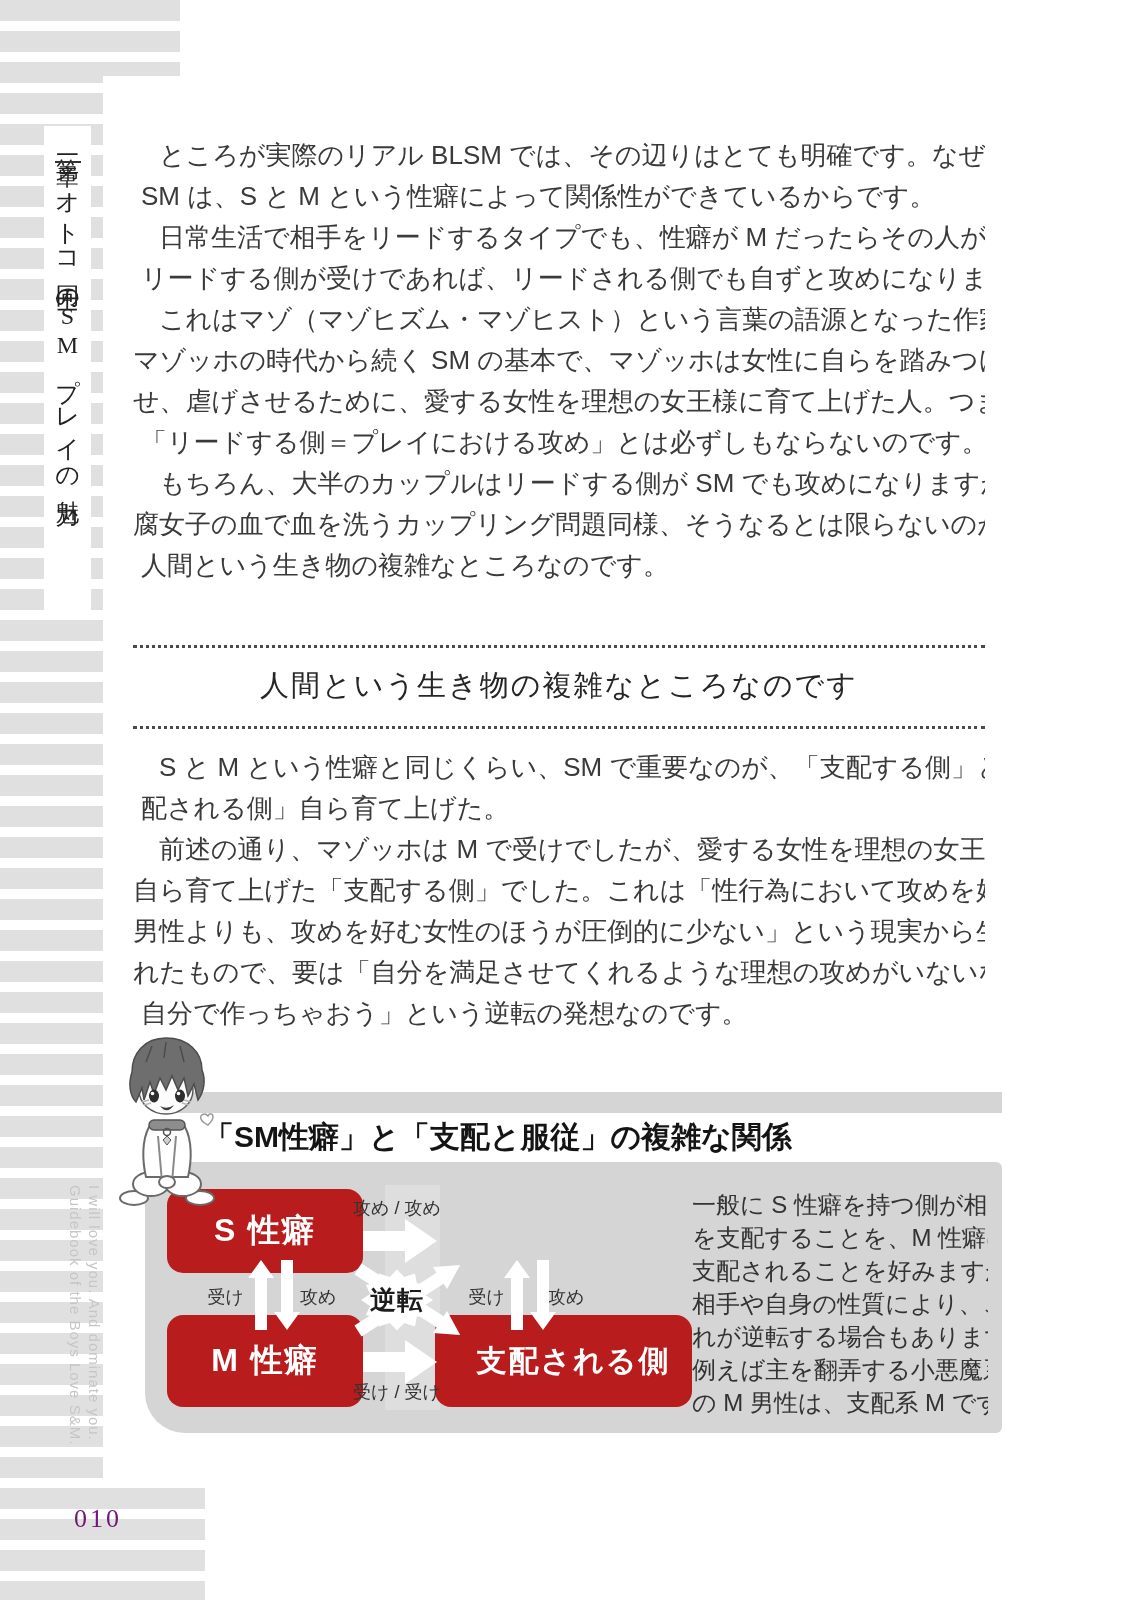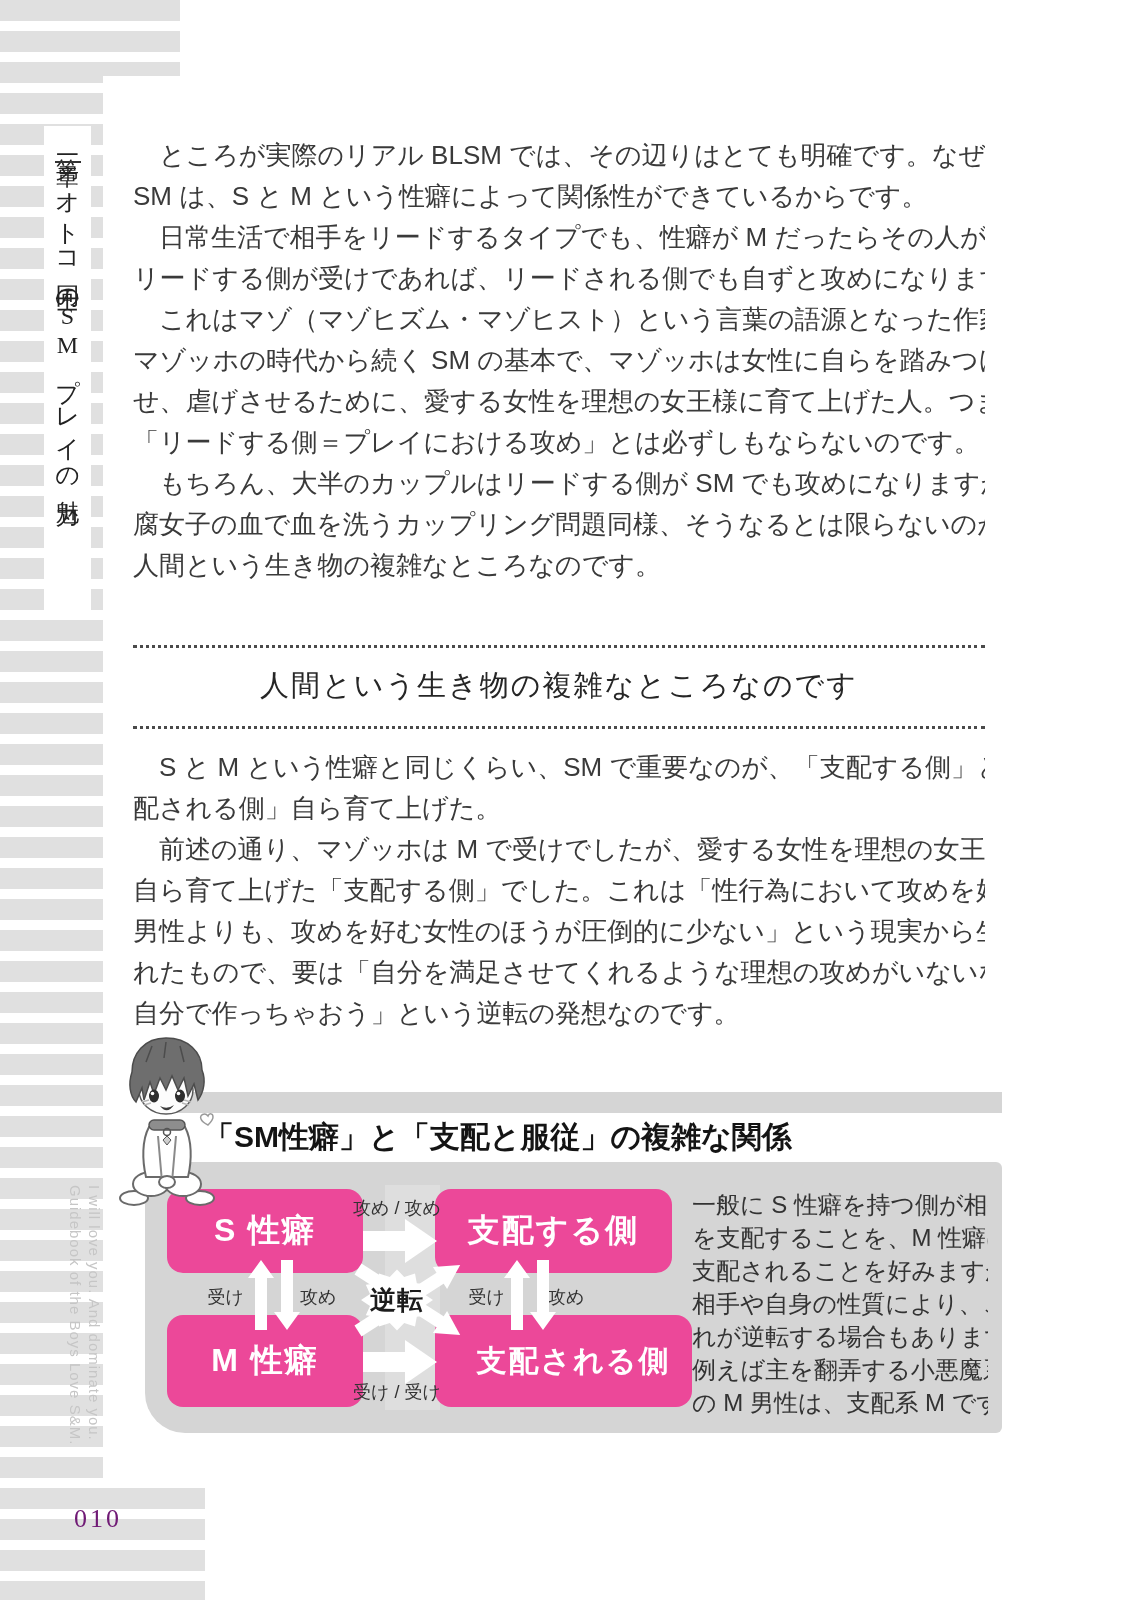--- a/index.html
+++ b/index.html
@@ -14,35 +14,35 @@
   #chapter-strip{position:absolute;left:44px;top:126px;width:47px;height:492px;background:#fff;
         display:flex;flex-direction:column;align-items:center;padding-top:14px;box-sizing:border-box;z-index:2;}
   .vtext{writing-mode:vertical-rl;text-orientation:upright;font-family:"Liberation Serif","DejaVu Serif",serif;
         color:#222;letter-spacing:3px;}
   #chapter-num{font-size:23px;}
   #chapter-divider{width:26px;height:2px;background:#333;margin:12px 0;}
   #chapter-title{font-size:24px;}
   
   .textcol{position:absolute;left:133px;width:852px;font-size:26px;color:#3a3a3a;}
   .jline{height:41px;line-height:41px;text-align:justify;text-align-last:justify;white-space:nowrap;overflow:hidden;}
-  .jline.last{text-align-last:left;}
+  .jline.last{text-align-last:left;margin-left:8px;}
   #paras-top{top:135px;}
   #paras-bottom{top:747px;}
   .dotline{position:absolute;left:133px;width:852px;height:0;border-top:3px dotted #4a4a4a;}
   #dot1{top:645px;} #dot2{top:726px;}
   #section-heading{position:absolute;left:133px;top:663px;width:852px;text-align:center;
         font-size:29px;color:#262626;letter-spacing:2px;line-height:44px;}
   
   #fig-band{position:absolute;left:170px;top:1092px;width:832px;height:21px;background:#d5d5d5;}
   #fig-title{position:absolute;left:204px;top:1113px;width:798px;font-size:30px;font-weight:bold;color:#141414;line-height:48px;}
   
   #fig-panel{position:absolute;left:145px;top:1162px;width:857px;height:271px;background:#d5d5d5;
         border-radius:40px 6px 6px 40px;}
   #fig-vband{position:absolute;left:385px;top:1185px;width:55px;height:225px;background:#dedede;z-index:1;}
-  .fig-box{position:absolute;background:#ec4899;border-radius:16px;display:flex;align-items:center;justify-content:center;
+  .fig-box{position:absolute;background:#b91c1c;border-radius:16px;display:flex;align-items:center;justify-content:center;
         color:#fff;font-weight:bold;font-size:32px;letter-spacing:2px;z-index:2;white-space:nowrap;}
   #box-s{left:167px;top:1189px;width:196px;height:84px;}
   #box-dom{left:435px;top:1189px;width:237px;height:84px;}
   #box-m{left:167px;top:1315px;width:196px;height:92px;}
   #box-sub{left:435px;top:1315px;width:237px;height:92px;font-size:30px;padding-left:20px;}
   .fig-label{position:absolute;font-size:18px;color:#333;z-index:3;white-space:nowrap;}
   #lbl-top{left:327px;top:1196px;width:140px;text-align:center;}
   #lbl-bottom{left:327px;top:1380px;width:140px;text-align:center;}
   #lbl-l-uke{left:200px;top:1285px;width:44px;text-align:right;}
   #lbl-l-seme{left:300px;top:1285px;width:44px;text-align:left;}
@@ -116,21 +116,20 @@
       </div>
     </div>
 
   <div id="fig-band"></div>
   <div id="fig-title">「SM性癖」と「支配と服従」の複雑な関係</div>
 
   <div id="fig-panel"></div>
   <div id="fig-vband"></div>
 
   <div class="fig-box" id="box-s">S 性癖</div>
-  <div class="fig-box" id="box-dom">支配する側</div>
   <div class="fig-box" id="box-m">M 性癖</div>
   <div class="fig-box" id="box-sub">支配される側</div>
 
   <div class="fig-label" id="lbl-top">攻め / 攻め</div>
   <div class="fig-label" id="lbl-bottom">受け / 受け</div>
   <div class="fig-label" id="lbl-l-uke">受け</div>
   <div class="fig-label" id="lbl-l-seme">攻め</div>
   <div class="fig-label" id="lbl-r-uke">受け</div>
   <div class="fig-label" id="lbl-r-seme">攻め</div>
 

